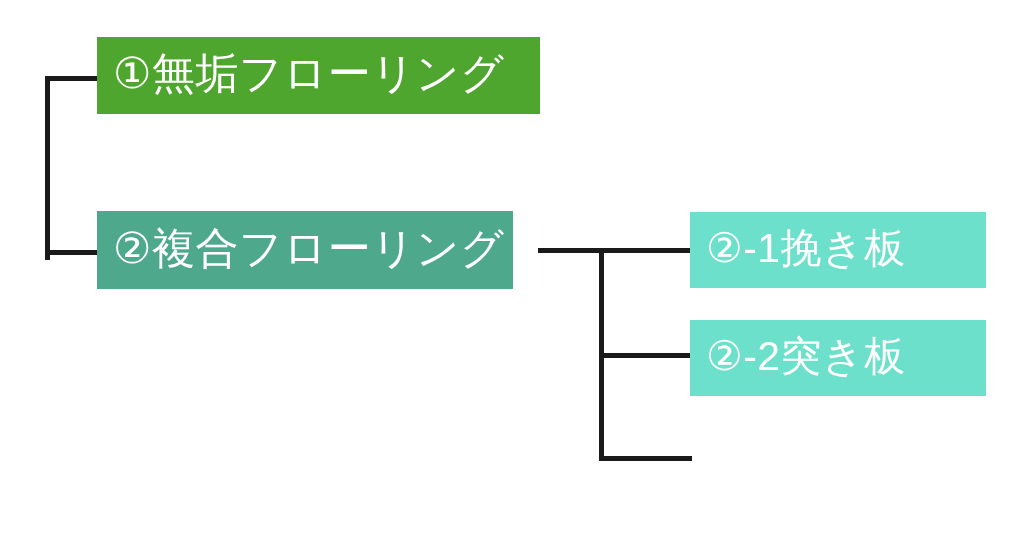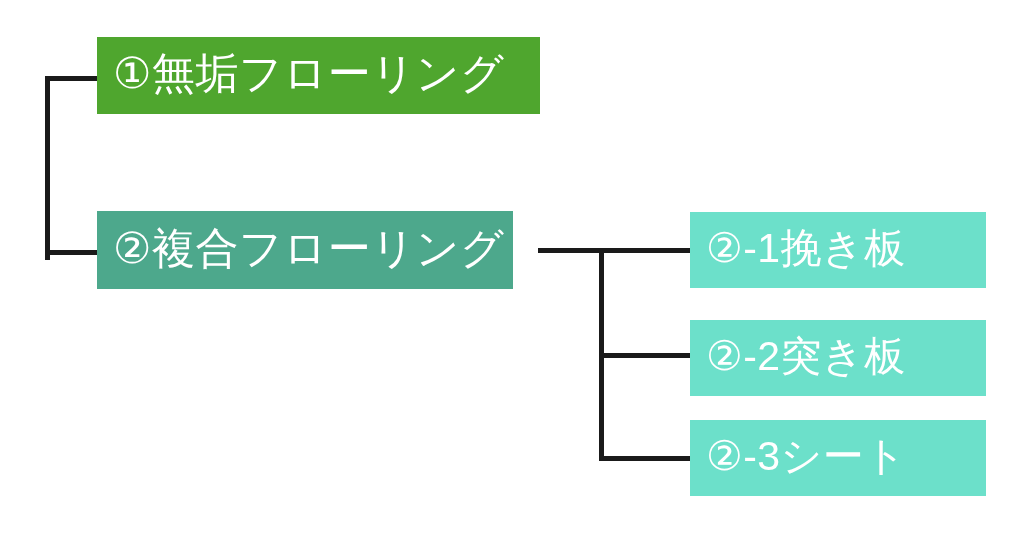--- a/index.html
+++ b/index.html
@@ -114,17 +114,14 @@
   </div>
 
   <div class="node-box node-sub" id="node-hikiita">
     <span class="node-label">②-1挽き板</span>
   </div>
 
   <div class="node-box node-sub" id="node-tsukiita">
     <span class="node-label">②-2突き板</span>
   </div>
 
-  <div class="node-box node-sub" id="node-sheet">
-    <span class="node-label">②-3シート</span>
-  </div>
 
 </div>
 
 </body></html>

